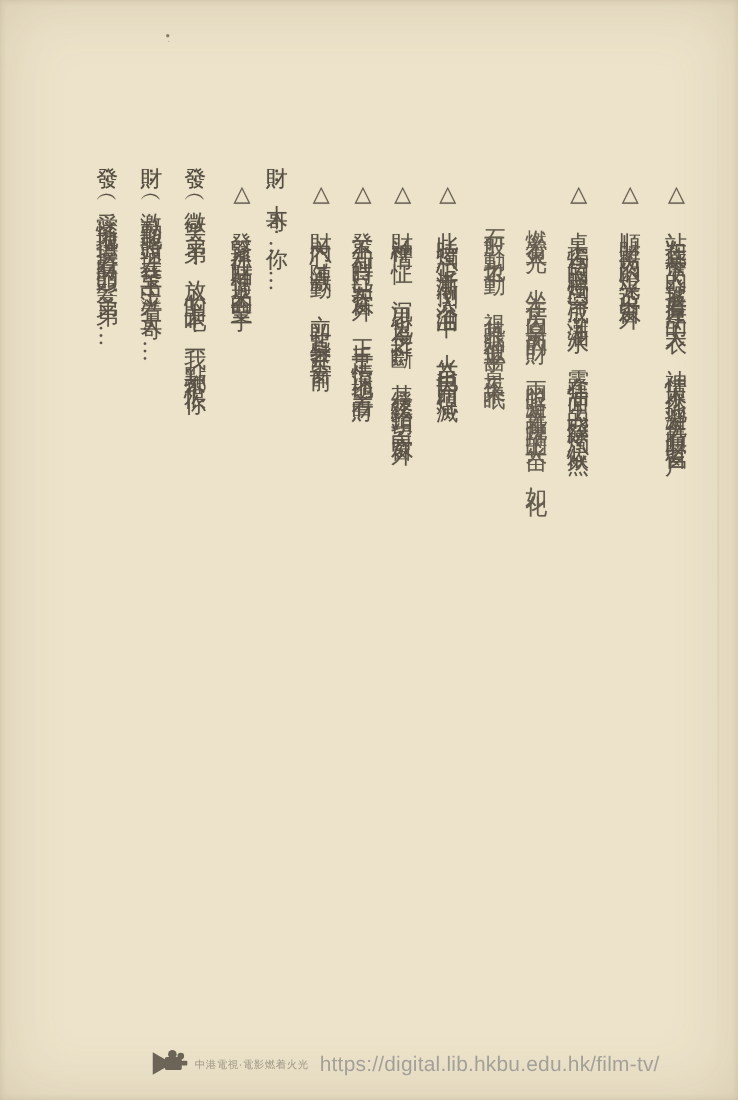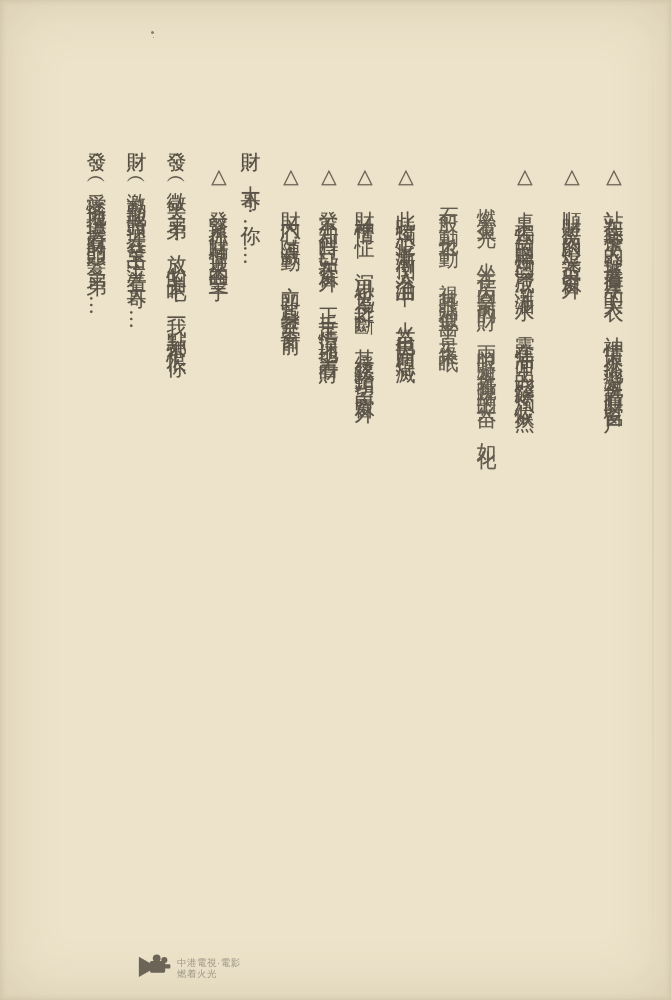--- a/index.html
+++ b/index.html
@@ -28,21 +28,21 @@
     text-shadow:0 0 .7px rgba(91,83,71,.55);
     white-space:nowrap;
   }
   .col .marker{color:#6a6254;}
   .col .speaker,.col .colon{color:#554d42;}
   .faded{opacity:.93;}
   .speck{position:absolute;left:151px;top:31px;width:3px;height:3px;border-radius:50%;
     background:#8a7c62;box-shadow:1px 5px 0 -1px #9b8d72;}
   .footer{position:absolute;left:138px;top:952px;display:flex;align-items:center;gap:10px;}
   .logo{display:flex;align-items:center;gap:5px;opacity:.8;}
-  .logo-text{display:flex;flex-direction:column;justify-content:space-between;
+  .logo-text{display:flex;flex-direction:row;justify-content:space-between;
     font-family:"Liberation Sans","DejaVu Sans",sans-serif;
     font-size:9.5px;line-height:11px;color:#8e8678;letter-spacing:.5px;}
   .url{
     font-family:"Liberation Sans","DejaVu Sans",sans-serif;
     font-size:19px;color:#9c9a94;letter-spacing:.2px;opacity:.9;
   }
   .crease{position:absolute;top:0;bottom:0;width:2px;background:linear-gradient(to bottom,rgba(160,140,100,0),rgba(160,140,100,.12),rgba(160,140,100,0));}
 </style>
 </head>
 <body>
@@ -90,13 +90,14 @@
           <circle cx="31" cy="9" r="3.6"></circle>
           <rect x="30" y="14" width="8" height="5" rx="1"></rect>
         </g>
       </svg>
     </span>
     <span class="logo-text">
       <span>中港電視·電影</span>
       <span>燃着火光</span>
     </span>
   </div>
+  <span class="url">https://digital.lib.hkbu.edu.hk/film-tv/</span>
 </div>
 
 </body></html>

